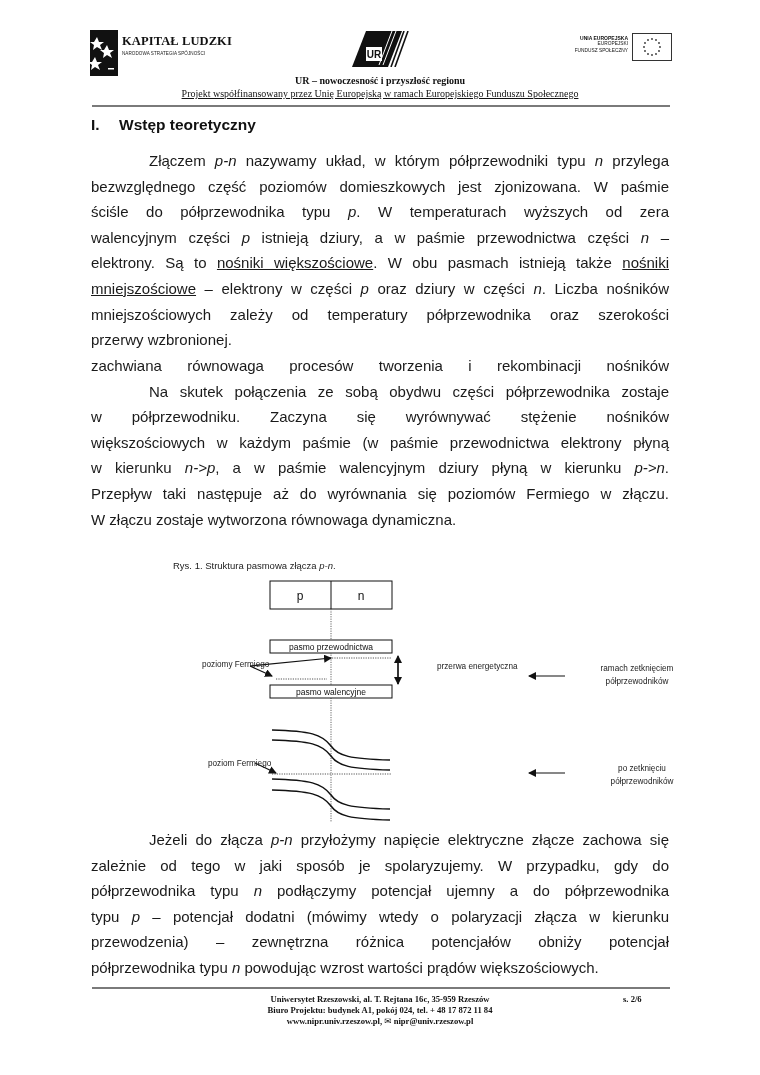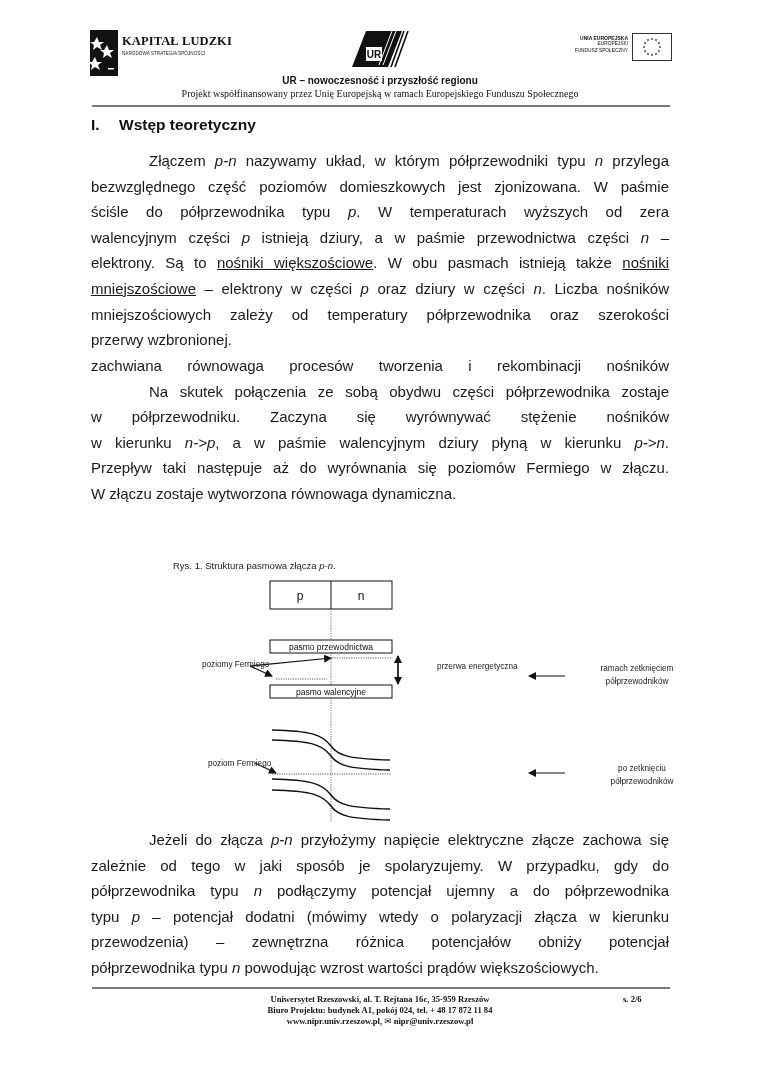--- a/index.html
+++ b/index.html
@@ -9,22 +9,22 @@
   
   .logo-kl { left: 88px; top: 28px; width: 140px; height: 50px; }
   .kl-title { position: absolute; left: 34px; top: 6px; font-family: Liberation Serif, serif; font-weight: bold; font-size: 12.5px; letter-spacing: 0.1px; color: #111; white-space: nowrap; }
   .kl-sub { position: absolute; left: 34px; top: 23px; font-family: "Liberation Sans", sans-serif; font-size: 4.6px; color: #222; white-space: nowrap; letter-spacing: 0.05px; }
   .logo-ur { left: 352px; top: 31px; width: 58px; height: 36px; }
   .logo-eu { left: 560px; top: 33px; width: 112px; height: 32px; }
   .eu-text { position: absolute; right: 44px; top: 2px; text-align: right; font-family: "Liberation Sans", sans-serif; font-size: 4.8px; line-height: 6.4px; color: #111; white-space: nowrap; }
   .eu-text .b { font-weight: bold; font-size: 5px; }
   .eu-flag { position: absolute; right: 0; top: 0; width: 40px; height: 28px; border: 1px solid #333; box-sizing: border-box; }
 
-  .hdr-title { left: 0; width: 760px; top: 75px; text-align: center; font-family: Liberation Sans, sans-serif; font-weight: bold; font-size: 10px; color: #111; }
-  .hdr-sub { left: 0; width: 760px; top: 88px; text-align: center; font-family: "Liberation Serif", serif; font-size: 10px; color: #111; }
+  .hdr-title { left: 0; width: 760px; top: 75px; text-align: center; font-family: Liberation Serif, serif; font-weight: bold; font-size: 10px; color: #111; }
+  .hdr-sub { left: 0; width: 760px; top: 88px; text-align: center; font-family: "Liberation Serif", serif; font-size: 10px; color: #111; text-decoration: underline; }
   .rule { left: 92px; width: 578px; height: 2px; background: #7a7a7a; }
 
   .section-heading { left: 91px; top: 116px; font-family: "Liberation Sans", sans-serif; font-weight: bold; font-size: 15.5px; color: #111; white-space: nowrap; }
   .section-heading .num { display: inline-block; width: 28px; }
 
   .para { left: 91px; width: 578px; font-family: "Liberation Sans", sans-serif; font-size: 15px; line-height: 25.6px; text-align: justify; color: #1a1a1a; }
   .line { display: block; height: 25.6px; white-space: nowrap; text-align: justify; text-align-last: justify; }
   .line.last { text-align-last: left; }
   .line.indent { padding-left: 58px; }
   .u { text-decoration: underline; }
@@ -107,20 +107,21 @@
     <span class="line"><span>walencyjnym części </span><span class="i">p</span><span> istnieją dziury, a w paśmie przewodnictwa części </span><span class="i">n</span><span> –</span></span>
     <span class="line"><span>elektrony. Są to </span><span class="u">nośniki większościowe</span><span>. W obu pasmach istnieją także </span><span class="u">nośniki</span></span>
     <span class="line"><span class="u">mniejszościowe</span><span> – elektrony w części </span><span class="i">p</span><span> oraz dziury w części </span><span class="i">n</span><span>. Liczba nośników</span></span>
     <span class="line"><span>mniejszościowych zależy od temperatury półprzewodnika oraz szerokości</span></span>
     <span class="line last"><span>przerwy wzbronionej.</span></span>
   </div>
 <div class="abs para" style="top:353px;">
     <span class="line"><span>zachwiana równowaga procesów tworzenia i rekombinacji nośników</span></span>
     <span class="line indent"><span>Na skutek połączenia ze sobą obydwu części półprzewodnika zostaje</span></span>
     <span class="line"><span>w półprzewodniku. Zaczyna się wyrównywać stężenie nośników</span></span>
+    <span class="line"><span>większościowych w każdym paśmie (w paśmie przewodnictwa elektrony płyną</span></span>
     <span class="line"><span>w kierunku </span><span class="i">n-&gt;p</span><span>, a w paśmie walencyjnym dziury płyną w kierunku </span><span class="i">p-&gt;n</span><span>.</span></span>
     <span class="line"><span>Przepływ taki następuje aż do wyrównania się poziomów Fermiego w złączu.</span></span>
     <span class="line last"><span>W złączu zostaje wytworzona równowaga dynamiczna.</span></span>
   </div>
 <div class="abs para" style="top:827px;">
     <span class="line indent"><span>Jeżeli do złącza </span><span class="i">p-n</span><span> przyłożymy napięcie elektryczne złącze zachowa się</span></span>
     <span class="line"><span>zależnie od tego w jaki sposób je spolaryzujemy. W przypadku, gdy do</span></span>
     <span class="line"><span>półprzewodnika typu </span><span class="i">n</span><span> podłączymy potencjał ujemny a do półprzewodnika</span></span>
     <span class="line"><span>typu </span><span class="i">p</span><span> – potencjał dodatni (mówimy wtedy o polaryzacji złącza w kierunku</span></span>
     <span class="line"><span>przewodzenia) – zewnętrzna różnica potencjałów obniży potencjał</span></span>

